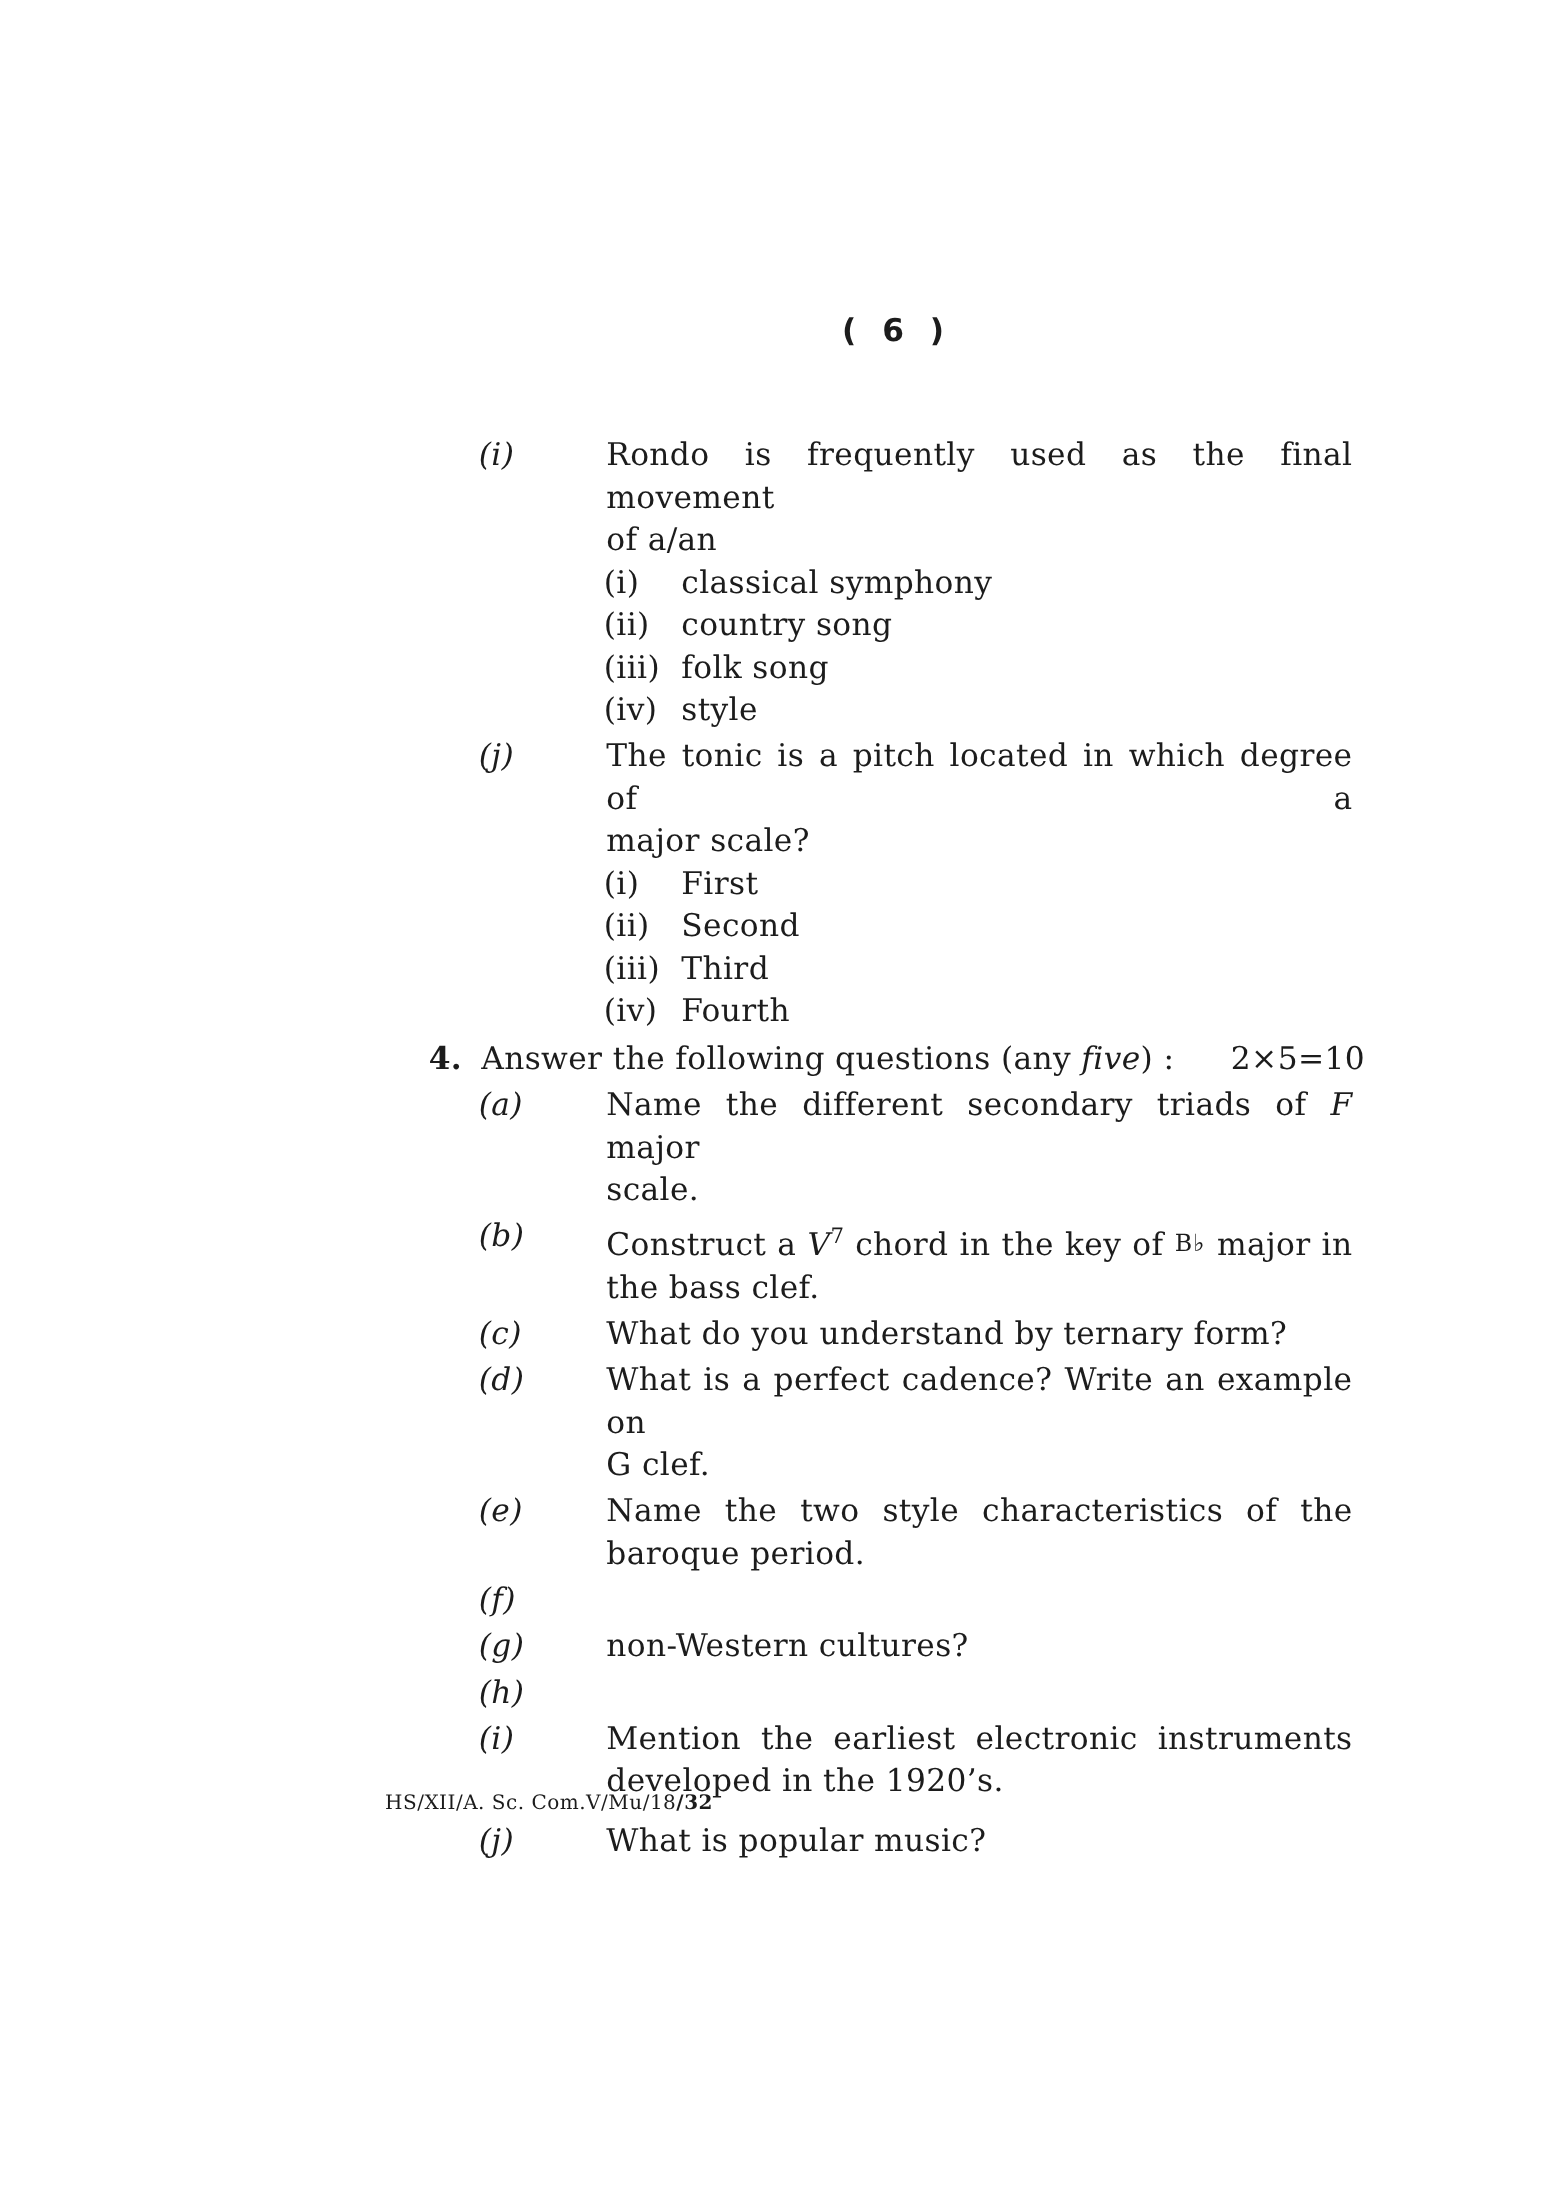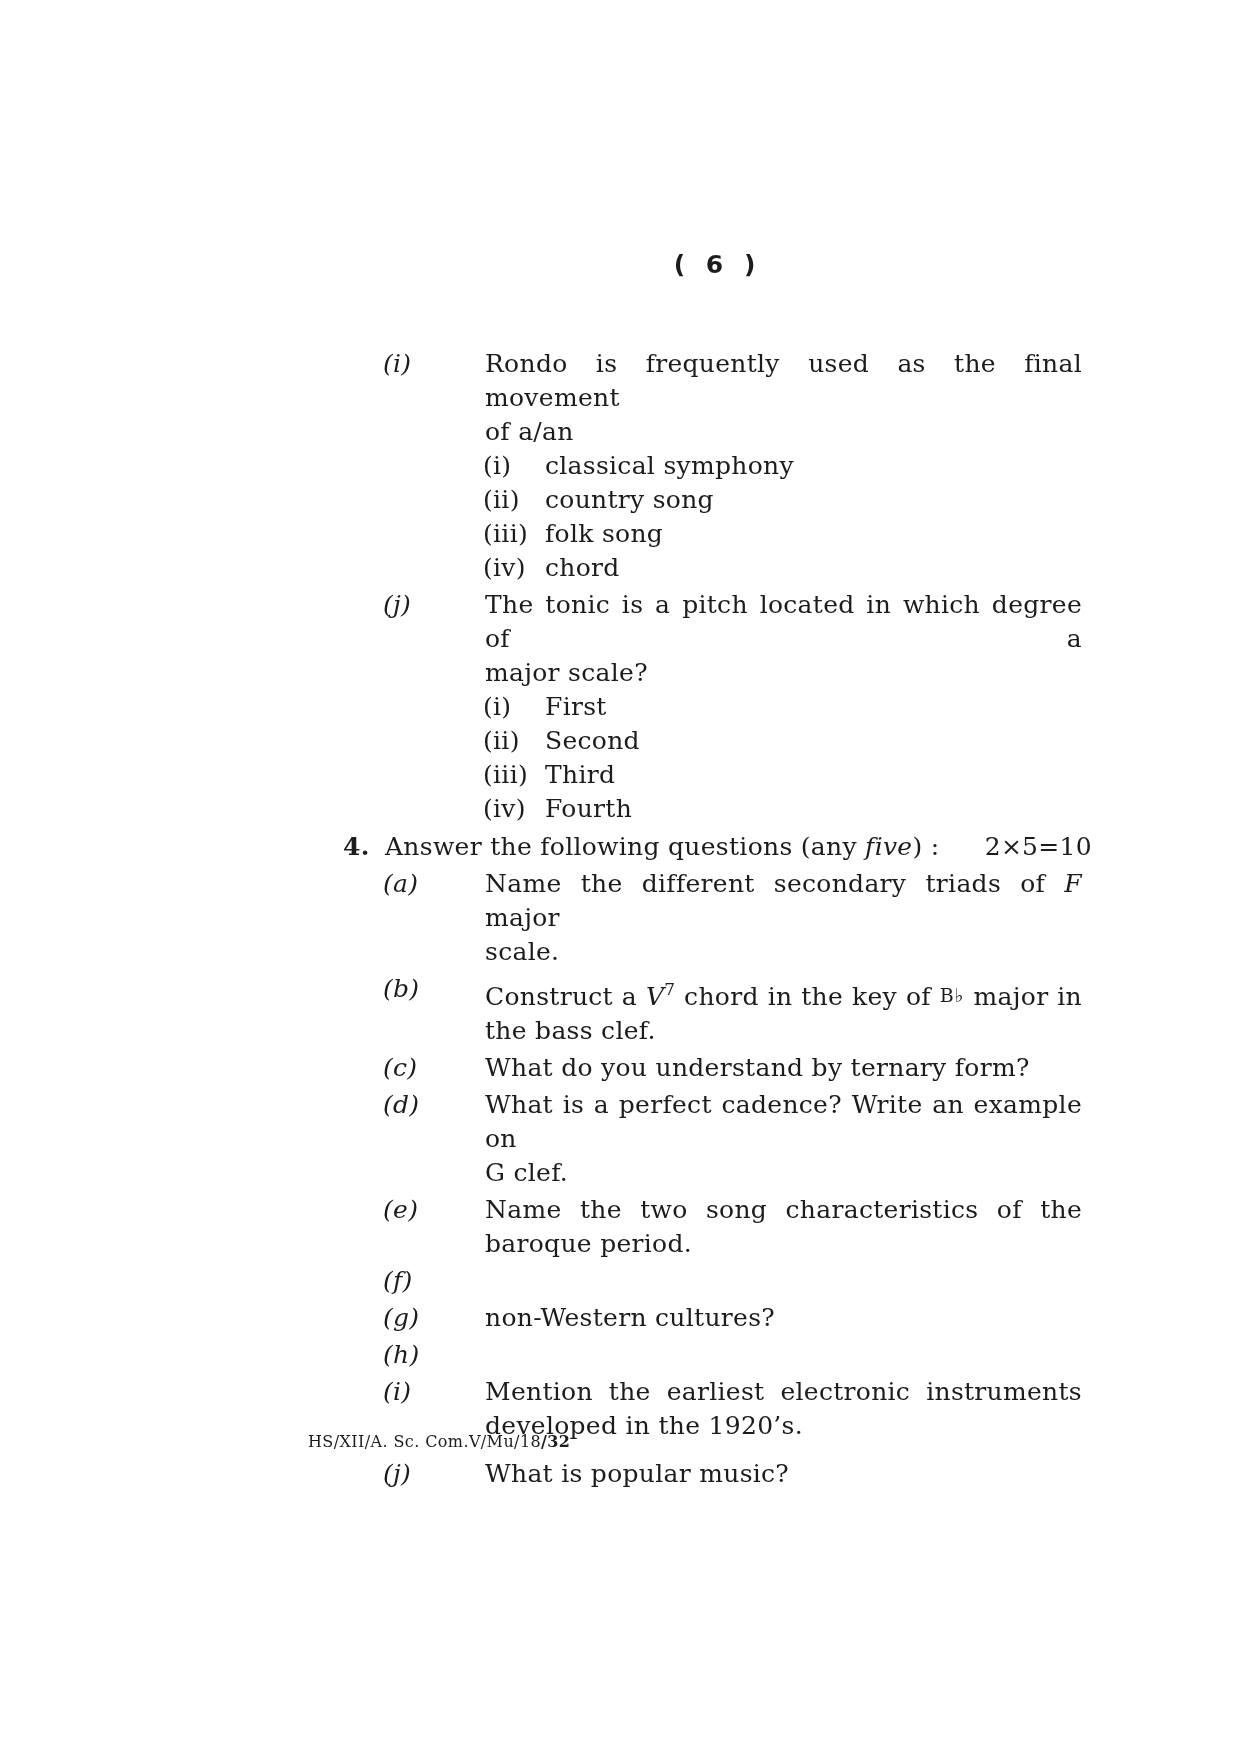--- a/index.html
+++ b/index.html
@@ -57,21 +57,21 @@
       <div class="opt">
         <div class="olab">(ii)</div>
         <div>country song</div>
       </div>
       <div class="opt">
         <div class="olab">(iii)</div>
         <div>folk song</div>
       </div>
       <div class="opt">
         <div class="olab">(iv)</div>
-        <div>chord</div>
+        <div>style</div>
       </div>
     </div>
   </div>
 
   <div class="item">
     <div class="lab">(j)</div>
     <div class="txt">
       <div class="j">The tonic is a pitch located in which degree of a</div>
       <div>major scale?</div>
       <div class="opt">
@@ -126,21 +126,21 @@
     <div class="lab">(d)</div>
     <div class="txt">
       <div class="j">What is a perfect cadence? Write an example on</div>
       <div>G clef.</div>
     </div>
   </div>
 
   <div class="item">
     <div class="lab">(e)</div>
     <div class="txt">
-      <div class="j">Name the two song characteristics of the</div>
+      <div class="j">Name the two style characteristics of the</div>
       <div>baroque period.</div>
     </div>
   </div>
 
   <div class="item">
     <div class="lab">(f)</div>
   </div>
 
   <div class="item">
     <div class="lab">(g)</div>

